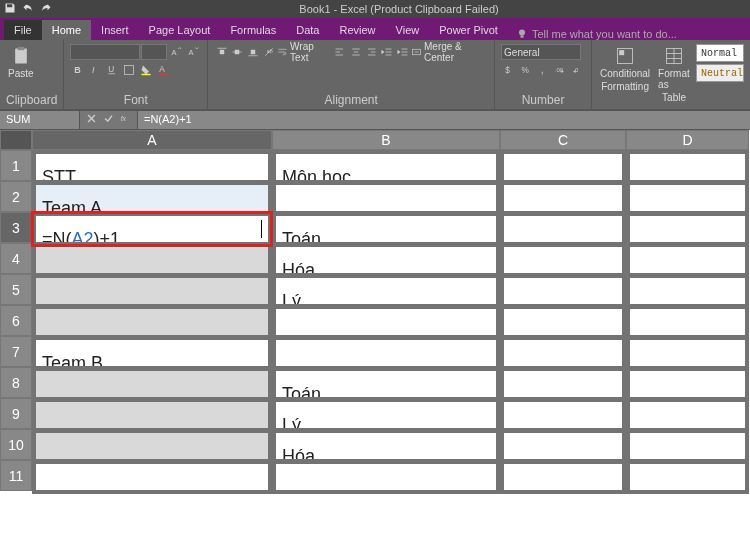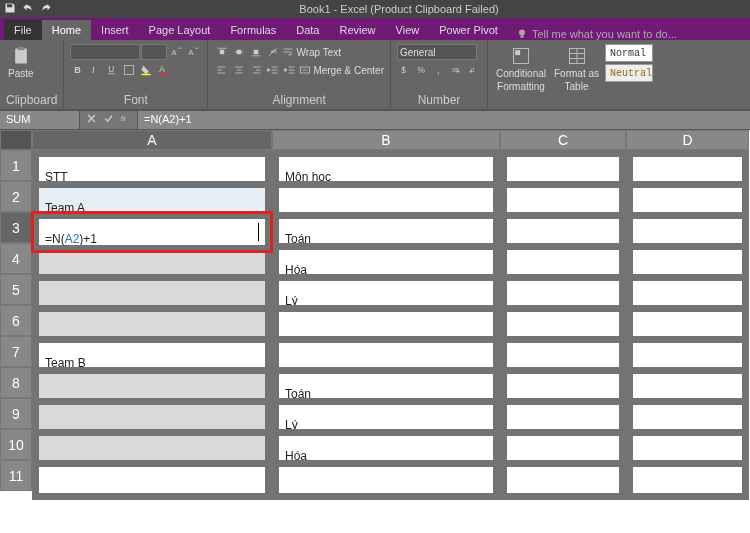--- a/index.html
+++ b/index.html
@@ -47,21 +47,21 @@
   
   .sheet { position: relative; }
   .colheads { display:flex; height:20px; }
   .corner{width:32px;background:#555;border:1px solid #777;}
   .colhead{background:#888;color:#fff;border:1px solid #777;display:flex;align-items:center;justify-content:center;font-size:14px;}
   .colhead.active{background:#666;}
   .colA{width:240px;} .colB{width:228px;} .colC{width:126px;} .colD{width:123px;}
   .row{display:flex;height:31px;}
   .rowhead{width:32px;background:#888;color:#fff;border:1px solid #777;display:flex;align-items:center;justify-content:center;font-size:14px;}
   .rowhead.active{background:#666;}
-  .cell{border:7px solid #737373;background:#fff;font-size:12px;padding:13px 6px;color:#222;overflow:hidden;white-space:nowrap;}
+  .cell{border:4px solid #737373;background:#fff;font-size:18px;padding:13px 6px;color:#222;overflow:hidden;white-space:nowrap;}
   .cell.gray{background:#d9d9d9;}
   .cell.editing{background:#fff;outline:3px solid #d22; outline-offset:-2px; position:relative;}
   .cell.editing .ref{color:#2a6ac7;}
   .cell.sel{background:#e6eef7;}
   .cA{width:240px;} .cB{width:228px;} .cC{width:126px;} .cD{width:123px;}
   .cursor{position:absolute;right:6px;top:4px;bottom:4px;width:1px;background:#000;}
 </style>
 </head>
 <body>
 
@@ -168,21 +168,21 @@
               <text x="3" y="11" font-size="11" fill="#ccc">A</text>
               <rect x="2" y="13" width="12" height="2" fill="#e33"></rect>
             </svg>
           </div>
       </div>
     </div>
     <div class="group-label">Font</div>
   </div>
 
   <div class="group">
-    <div class="group-body" style="flex-direction:column;gap:2px;">
+    <div class="group-body" style="flex-direction:row;gap:2px;">
       <div class="iconrow">
         <div class="iconbtn">
             <svg viewBox="0 0 16 16">
               <line x1="2" y1="3" x2="14" y2="3" stroke="#ccc"></line>
               <rect x="5" y="5" width="6" height="6" fill="#ccc"></rect>
             </svg>
           </div>
         <div class="iconbtn">
             <svg viewBox="0 0 16 16">
               <line x1="2" y1="8" x2="14" y2="8" stroke="#ccc"></line>

